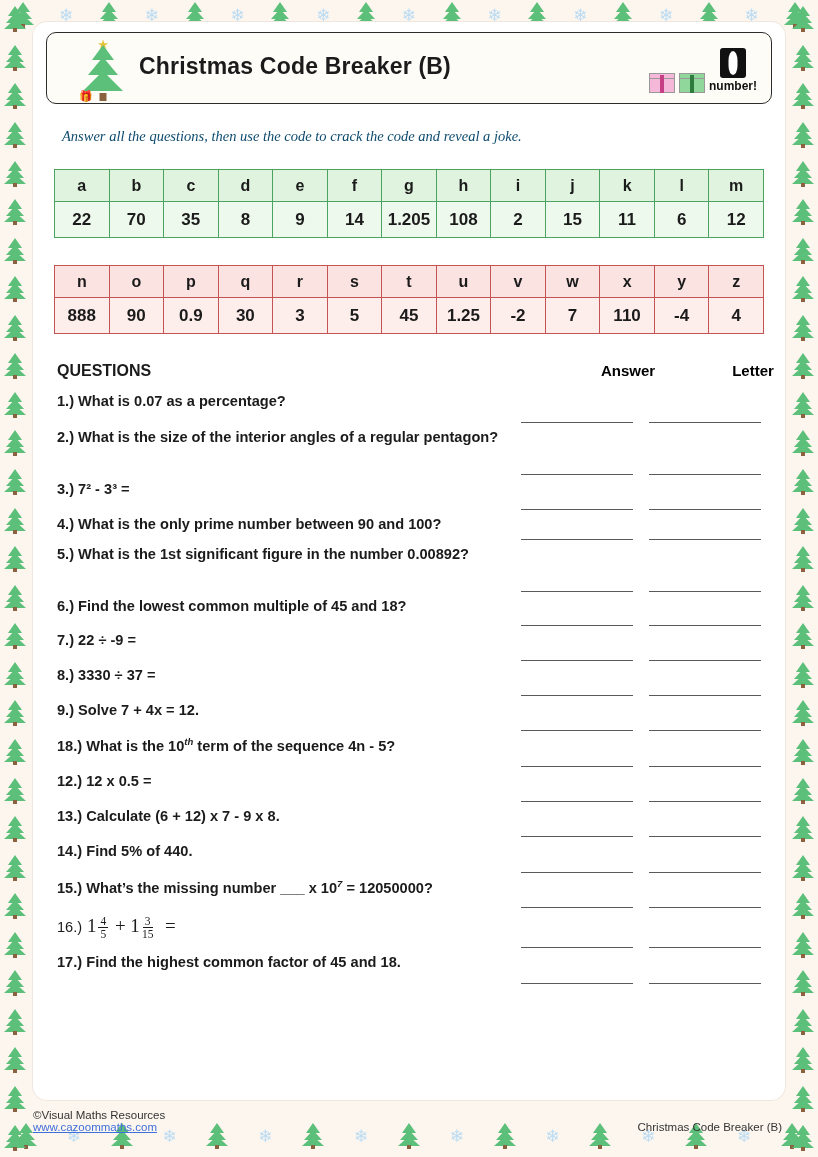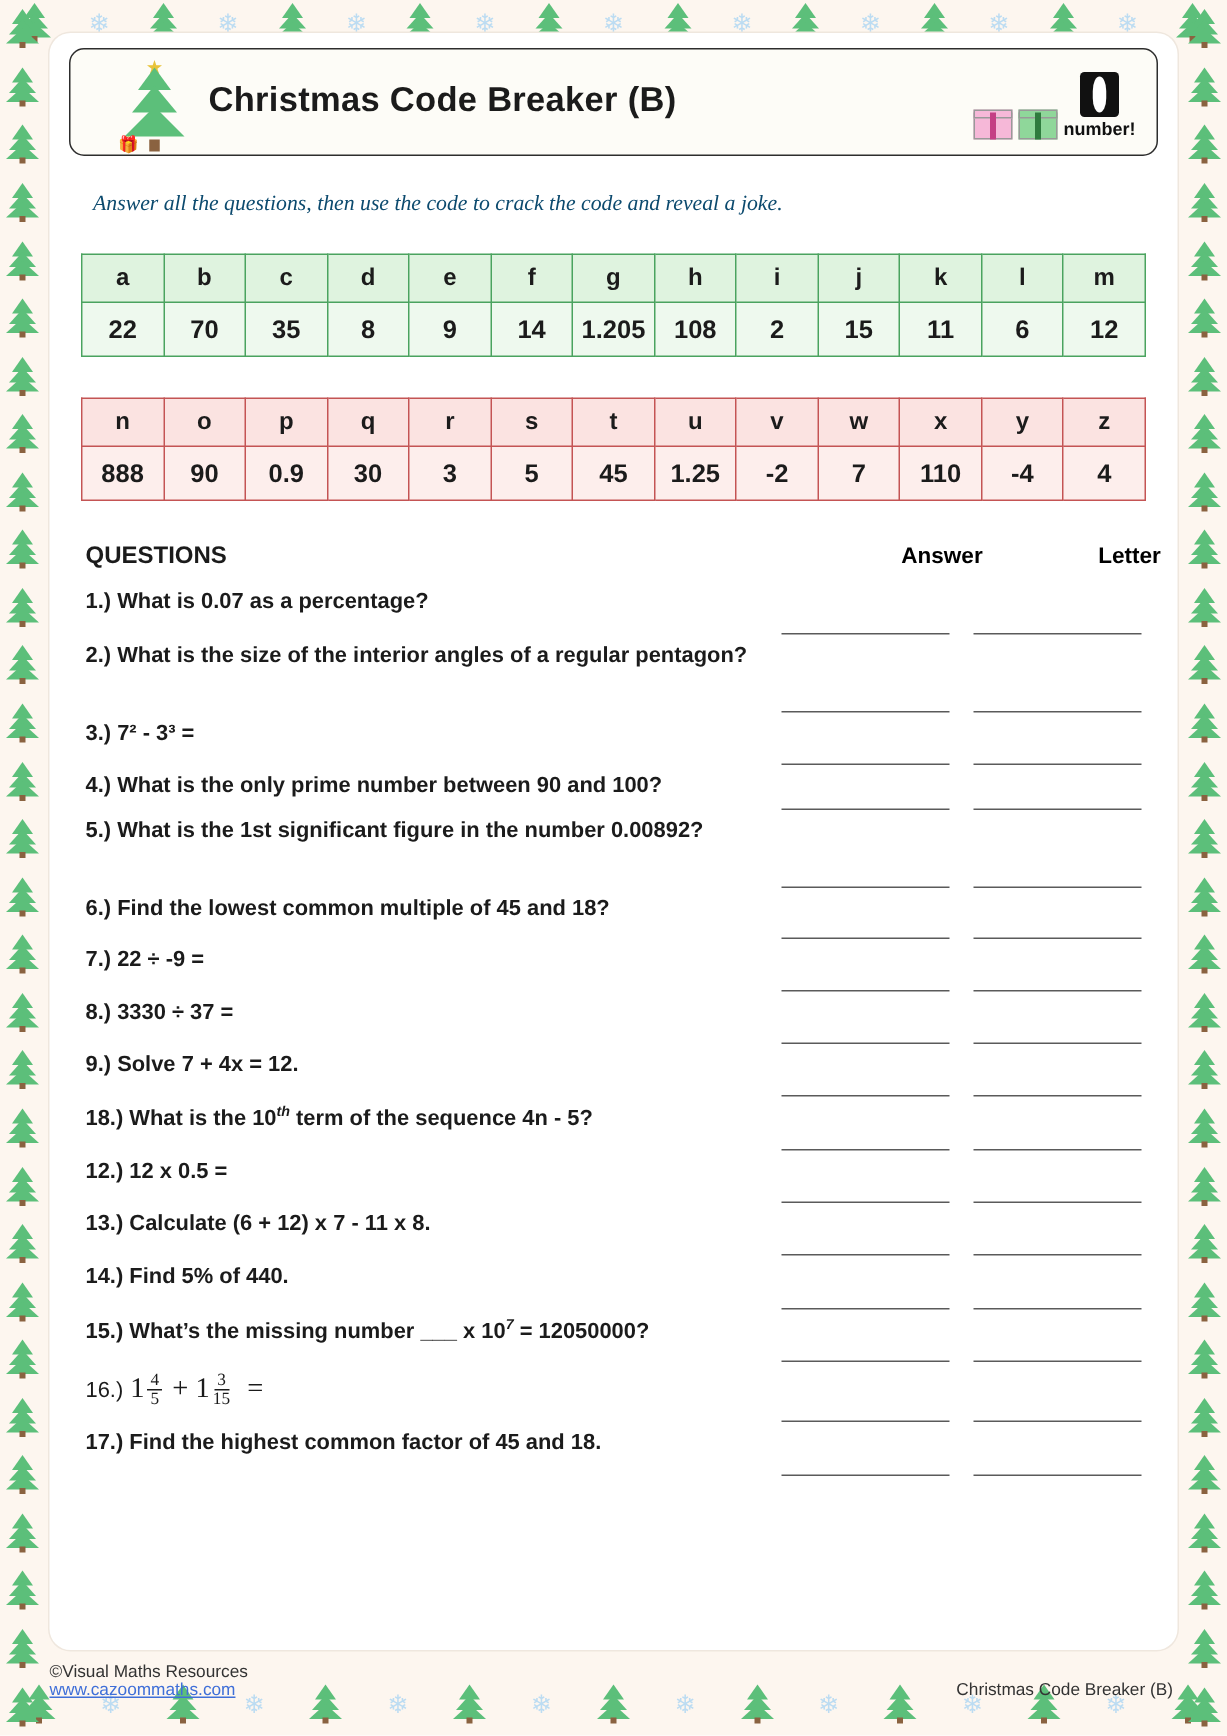--- a/index.html
+++ b/index.html
@@ -843,21 +843,21 @@
       </div>
       <div class="lines">
         <span class="line"></span>
         <span class="line"></span>
       </div>
     </div>
 
     <div class="qrow" style="height:35px">
       <div class="qtext">
         <span>13.)</span>
-        <span>Calculate (6 + 12) x 7 - 11 x 8.</span>
+        <span>Calculate (6 + 12) x 7 - 9 x 8.</span>
       </div>
       <div class="lines">
         <span class="line"></span>
         <span class="line"></span>
       </div>
     </div>
 
     <div class="qrow" style="height:36px">
       <div class="qtext">
         <span>14.)</span>

